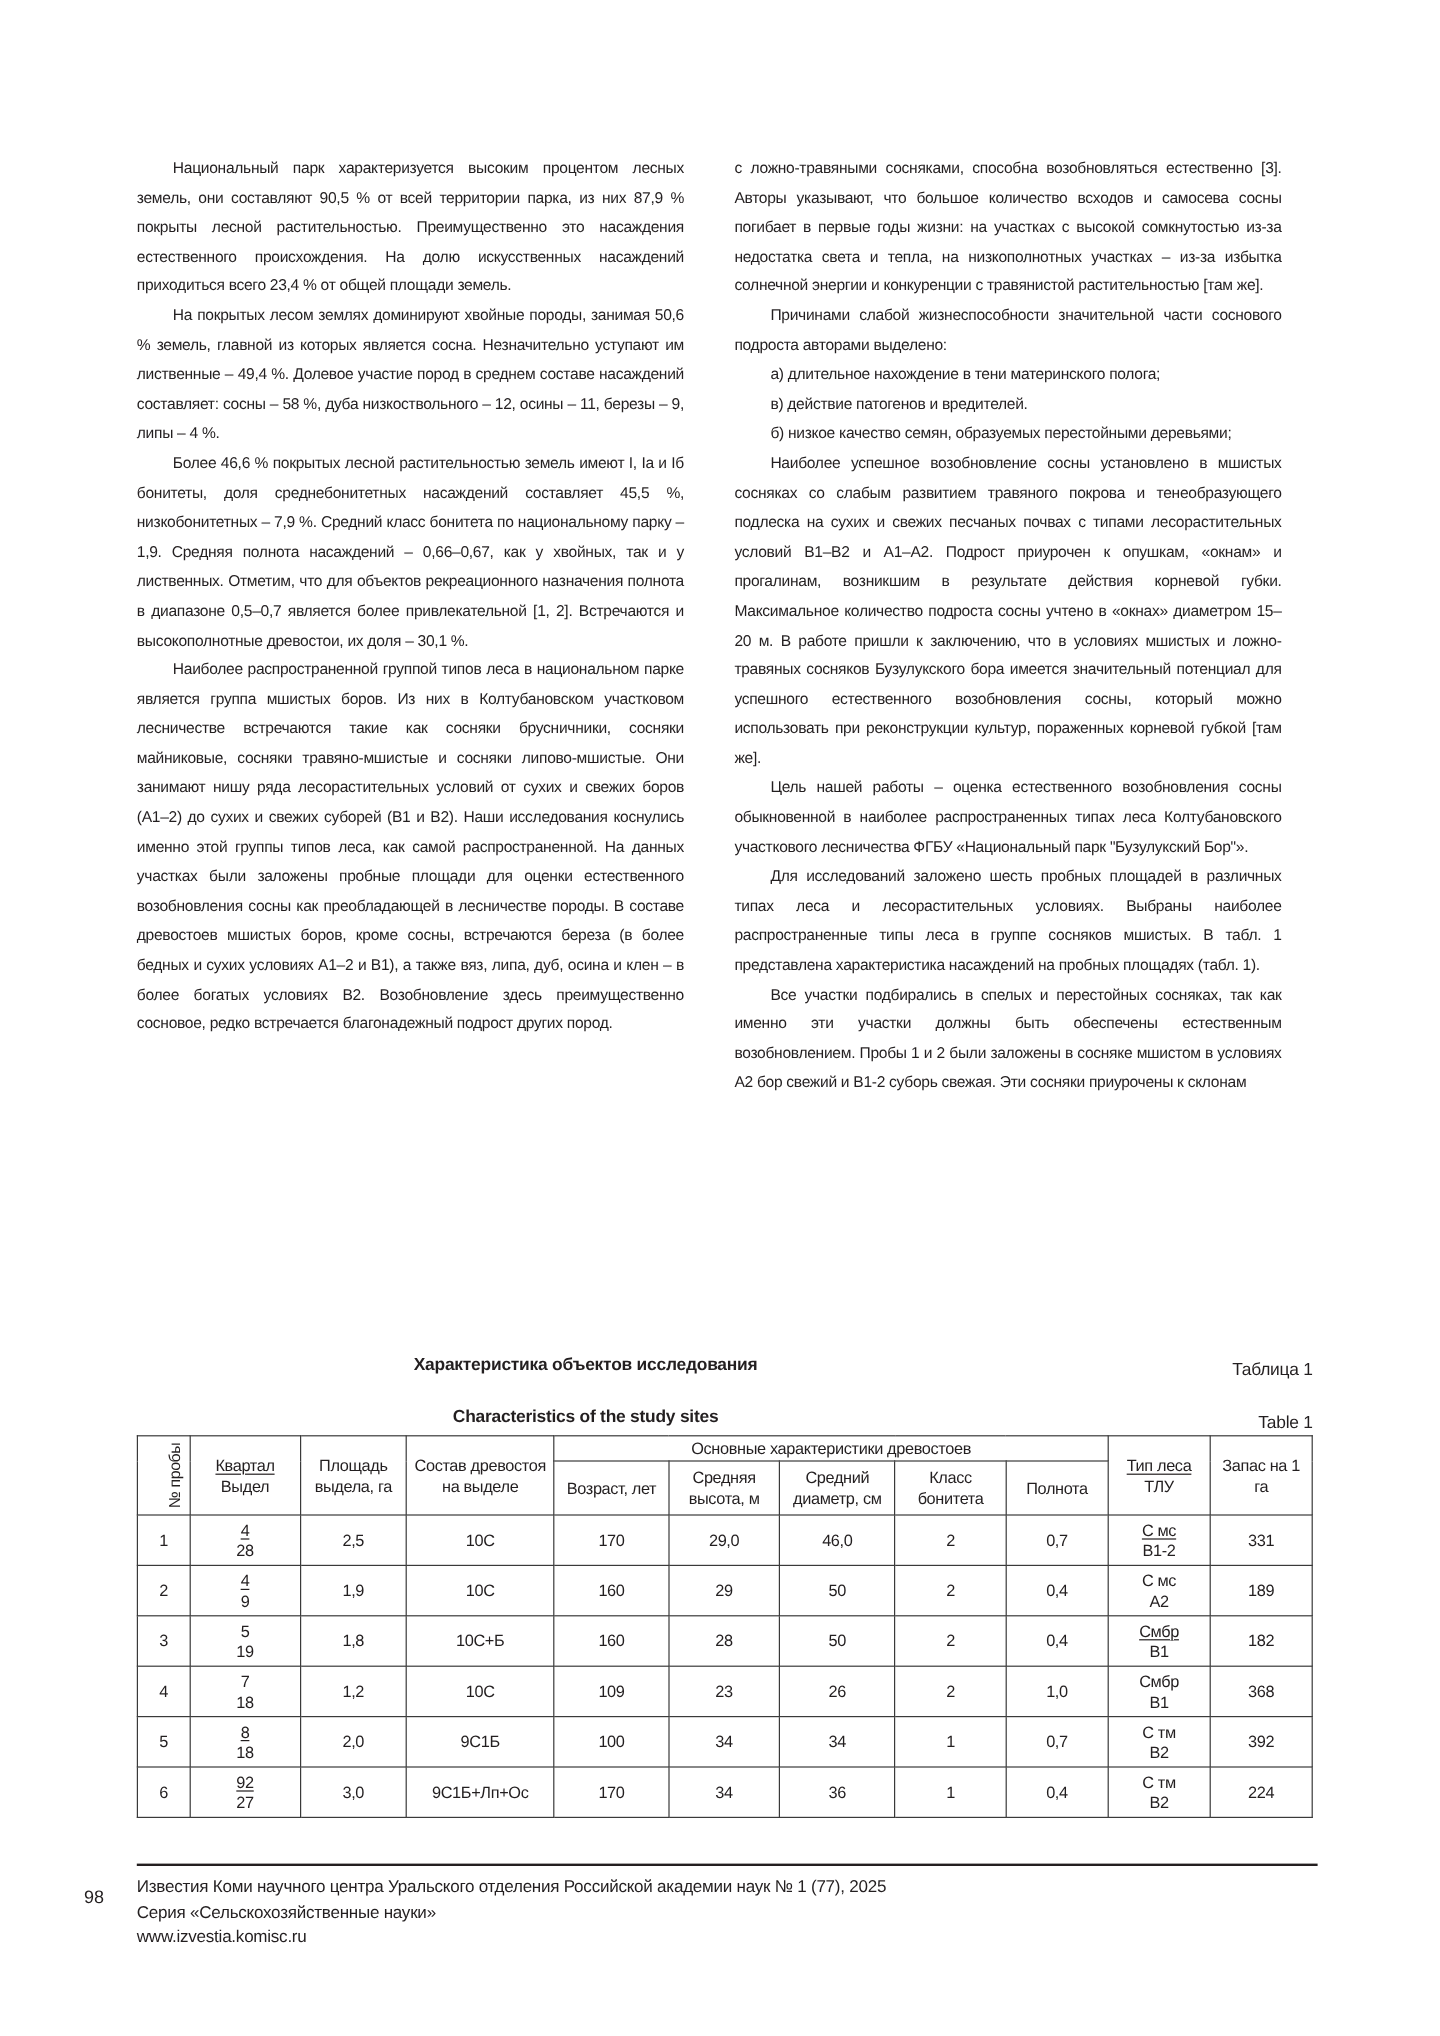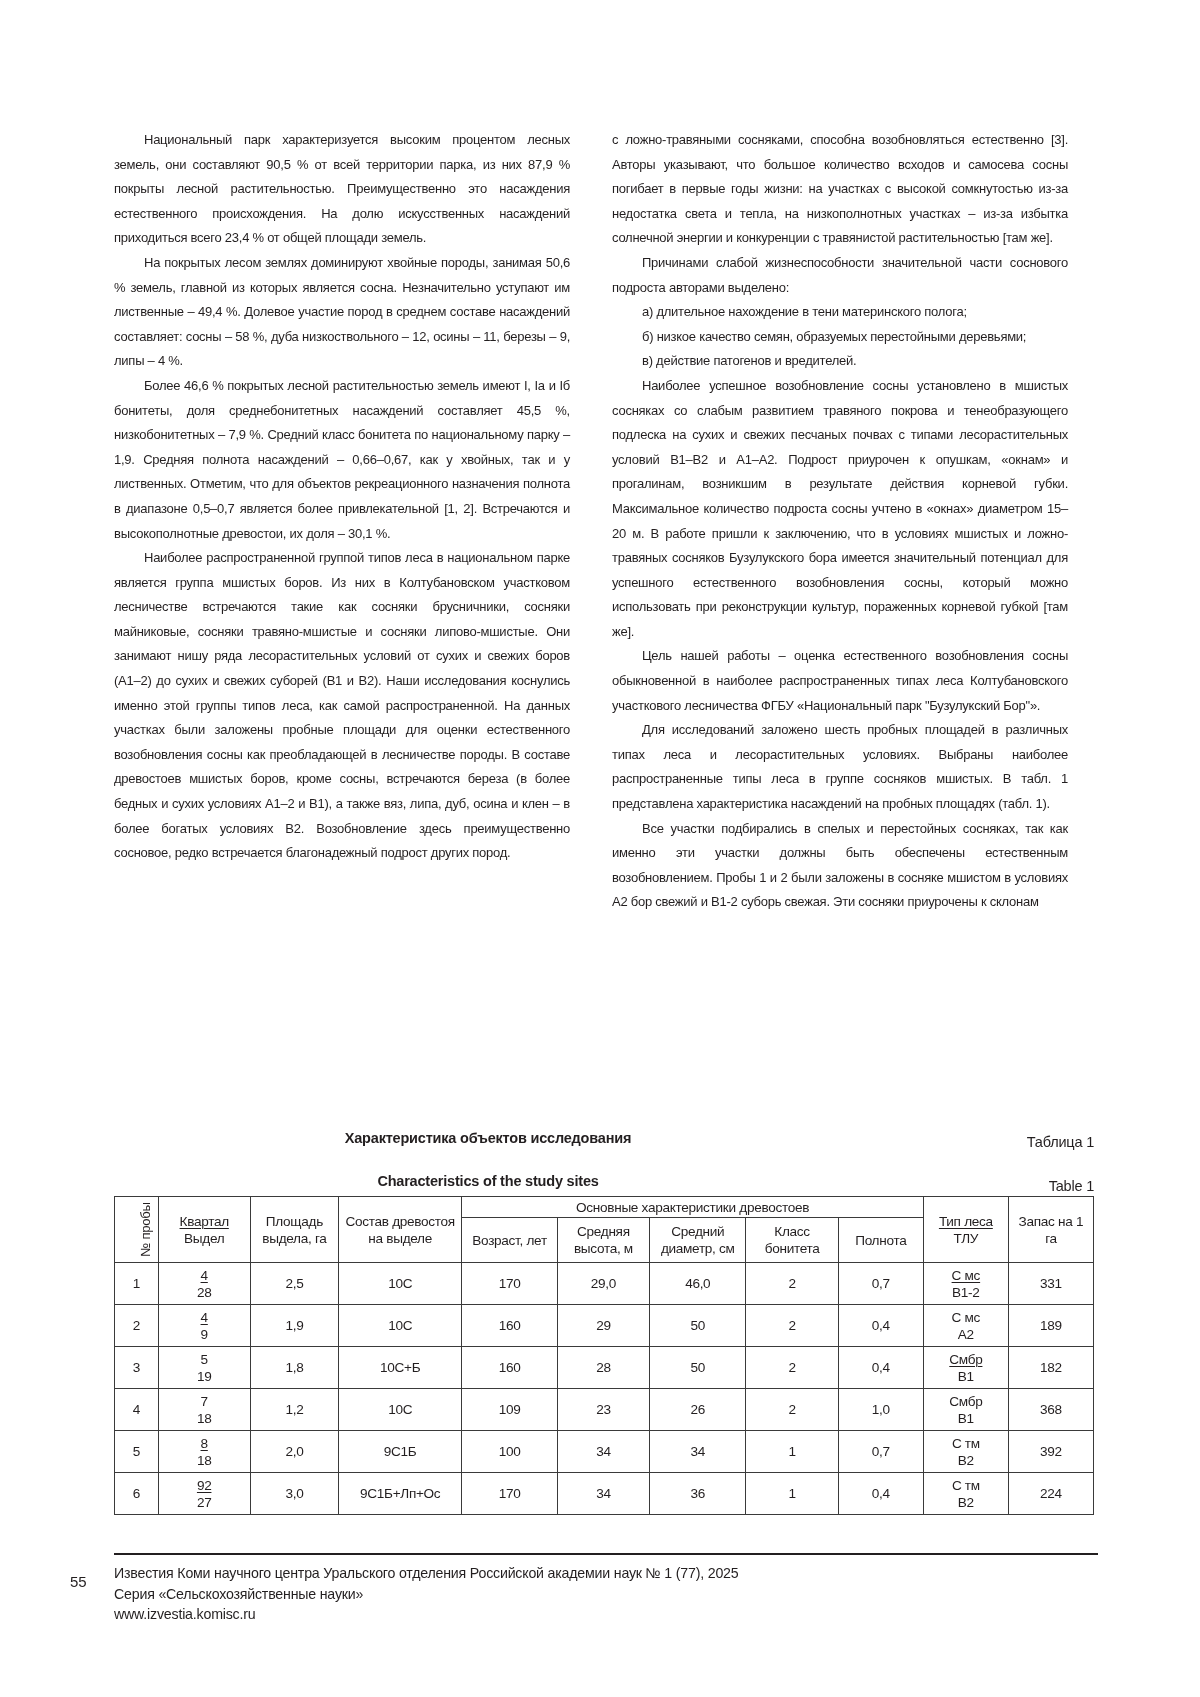--- a/index.html
+++ b/index.html
@@ -68,22 +68,22 @@
     <p>Национальный парк характеризуется высоким процентом лесных земель, они составляют 90,5 % от всей территории парка, из них 87,9 % покрыты лесной растительностью. Преимущественно это насаждения естественного происхождения. На долю искусственных насаждений приходиться всего 23,4 % от общей площади земель.</p>
     <p>На покрытых лесом землях доминируют хвойные породы, занимая 50,6 % земель, главной из которых является сосна. Незначительно уступают им лиственные – 49,4 %. Долевое участие пород в среднем составе насаждений составляет: сосны – 58 %, дуба низкоствольного – 12, осины – 11, березы – 9, липы – 4 %.</p>
     <p>Более 46,6 % покрытых лесной растительностью земель имеют I, Iа и Iб бонитеты, доля среднебонитетных насаждений составляет 45,5 %, низкобонитетных – 7,9 %. Средний класс бонитета по национальному парку – 1,9. Средняя полнота насаждений – 0,66–0,67, как у хвойных, так и у лиственных. Отметим, что для объектов рекреационного назначения полнота в диапазоне 0,5–0,7 является более привлекательной [1, 2]. Встречаются и высокополнотные древостои, их доля – 30,1 %.</p>
     <p>Наиболее распространенной группой типов леса в национальном парке является группа мшистых боров. Из них в Колтубановском участковом лесничестве встречаются такие как сосняки брусничники, сосняки майниковые, сосняки травяно-мшистые и сосняки липово-мшистые. Они занимают нишу ряда лесорастительных условий от сухих и свежих боров (А1–2) до сухих и свежих суборей (В1 и В2). Наши исследования коснулись именно этой группы типов леса, как самой распространенной. На данных участках были заложены пробные площади для оценки естественного возобновления сосны как преобладающей в лесничестве породы. В составе древостоев мшистых боров, кроме сосны, встречаются береза (в более бедных и сухих условиях А1–2 и В1), а также вяз, липа, дуб, осина и клен – в более богатых условиях В2. Возобновление здесь преимущественно сосновое, редко встречается благонадежный подрост других пород.</p>
   </div>
 
   <div class="col right">
     <p class="noindent">с ложно-травяными сосняками, способна возобновляться естественно [3]. Авторы указывают, что большое количество всходов и самосева сосны погибает в первые годы жизни: на участках с высокой сомкнутостью из-за недостатка света и тепла, на низкополнотных участках – из-за избытка солнечной энергии и конкуренции с травянистой растительностью [там же].</p>
     <p>Причинами слабой жизнеспособности значительной части соснового подроста авторами выделено:</p>
     <p>а) длительное нахождение в тени материнского полога;</p>
+    <p>в) действие патогенов и вредителей.</p>
     <p>б) низкое качество семян, образуемых перестойными деревьями;</p>
-    <p>в) действие патогенов и вредителей.</p>
     <p>Наиболее успешное возобновление сосны установлено в мшистых сосняках со слабым развитием травяного покрова и тенеобразующего подлеска на сухих и свежих песчаных почвах с типами лесорастительных условий В1–В2 и А1–А2. Подрост приурочен к опушкам, «окнам» и прогалинам, возникшим в результате действия корневой губки. Максимальное количество подроста сосны учтено в «окнах» диаметром 15–20 м. В работе пришли к заключению, что в условиях мшистых и ложно-травяных сосняков Бузулукского бора имеется значительный потенциал для успешного естественного возобновления сосны, который можно использовать при реконструкции культур, пораженных корневой губкой [там же].</p>
     <p>Цель нашей работы – оценка естественного возобновления сосны обыкновенной в наиболее распространенных типах леса Колтубановского участкового лесничества ФГБУ «Национальный парк "Бузулукский Бор"».</p>
     <p>Для исследований заложено шесть пробных площадей в различных типах леса и лесорастительных условиях. Выбраны наиболее распространенные типы леса в группе сосняков мшистых. В табл. 1 представлена характеристика насаждений на пробных площадях (табл. 1).</p>
     <p>Все участки подбирались в спелых и перестойных сосняках, так как именно эти участки должны быть обеспечены естественным возобновлением. Пробы 1 и 2 были заложены в сосняке мшистом в условиях А2 бор свежий и В1-2 суборь свежая. Эти сосняки приурочены к склонам</p>
   </div>
 
   <div class="table-label" style="top:1106px;">Таблица 1</div>
   <div class="table-caption" style="top:1130px;">Характеристика объектов исследования</div>
   <div class="table-label" style="top:1150px;">Table 1</div>
   <div class="table-caption" style="top:1173px;">Characteristics of the study sites</div>
@@ -240,20 +240,20 @@
           <td>
             <span class="stack">С тм</span>
             <span class="stack">В2</span>
           </td>
           <td>224</td>
         </tr>
       </tbody>
   </table>
 
   <div class="footer-rule"></div>
-  <div class="page-num">55</div>
+  <div class="page-num">98</div>
   <div class="footer-text">
     <div>Известия Коми научного центра Уральского отделения Российской академии наук № 1 (77), 2025</div>
     <div>Серия «Сельскохозяйственные науки»</div>
     <div class="site">www.izvestia.komisc.ru</div>
   </div>
 
 </div>
 
 </body></html>

